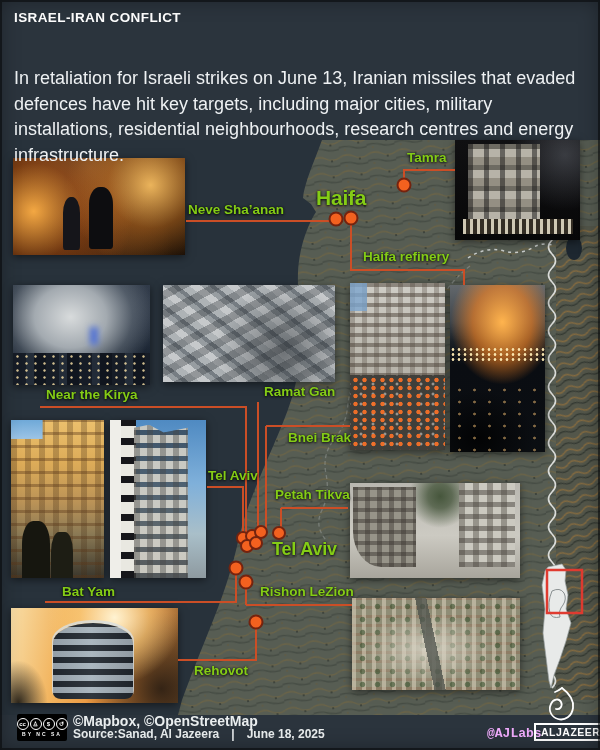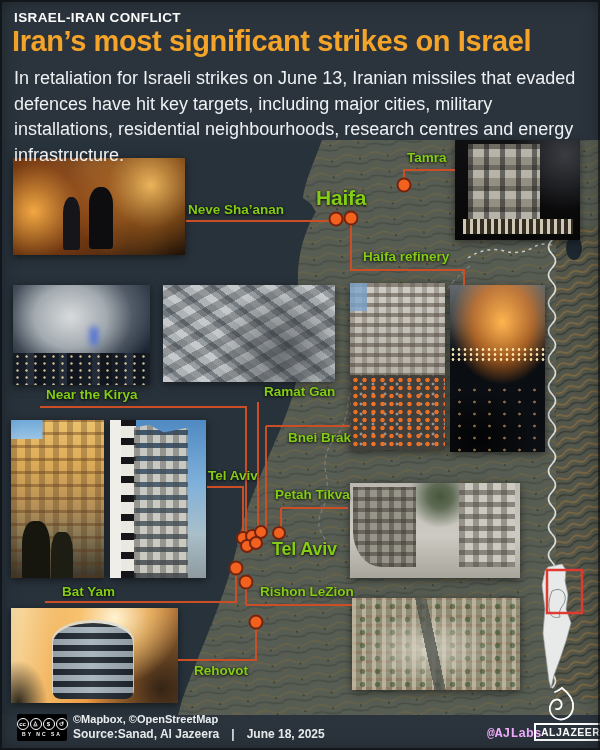--- a/index.html
+++ b/index.html
@@ -138,35 +138,34 @@
   #aj-logo{position:absolute;left:543px;top:686px;z-index:5;}
 
   
   .badge{position:absolute;left:17px;top:714px;width:50px;height:27px;background:#000;
     border-radius:2px;display:flex;flex-direction:column;align-items:center;justify-content:center;
     gap:1px;z-index:10;}
   .badge .ics{display:flex;gap:1px;}
   .badge .ic{width:10px;height:10px;border:1px solid #fff;border-radius:50%;color:#fff;
     font-size:6px;font-weight:700;display:flex;align-items:center;justify-content:center;line-height:1;}
   .badge .sub{color:#fff;font-size:5px;font-weight:700;letter-spacing:2px;}
-  .attr{position:absolute;left:73px;top:713px;font-size:11px;font-weight:700;color:#eaeeef;z-index:10;}
+  .attr{position:absolute;left:73px;top:713px;font-size:14px;font-weight:700;color:#eaeeef;z-index:10;}
   .srcrow{position:absolute;left:73px;top:727px;font-size:12px;font-weight:700;color:#eaeeef;
     display:flex;z-index:10;}
   .srcrow .pipe{margin:0 12px;}
   .credit{position:absolute;left:487px;top:726px;font-size:13px;font-weight:700;color:#f0abfc;z-index:10;font-family:Liberation Mono, monospace;}
   .brand{position:absolute;left:534px;top:723px;border:2px solid #fff;padding:1px 5px;
     font-size:10.5px;font-weight:700;color:#fff;letter-spacing:.5px;z-index:10;}
 </style>
 </head>
 <body>
 
 <div class="canvas">
 
   <div class="kicker">ISRAEL-IRAN CONFLICT</div>
-  <div class="title">Iran’s most significant strikes on Israel</div>
   <div class="desc">In retaliation for Israeli strikes on June 13, Iranian missiles that evaded defences have hit key targets, including major cities, military installations, residential neighbourhoods, research centres and energy infrastructure.</div>
 
   <svg id="map-svg" width="600" height="575" viewBox="0 0 600 575">
     <defs>
       <pattern id="terr" width="28" height="16" patternUnits="userSpaceOnUse" patternTransform="rotate(-6)">
         <rect width="28" height="16" fill="#575d53"></rect>
         <path d="M0,5 Q7,1 14,5 T28,5" fill="none" stroke="#7e6a3c" stroke-width="1.3" opacity=".5"></path>
         <path d="M-2,12 Q6,9 14,12 T30,12" fill="none" stroke="#454b44" stroke-width="1.6" opacity=".9"></path>
         <circle cx="20" cy="8" r="1.1" fill="#333a35" opacity=".9"></circle>
         <circle cx="6" cy="14" r=".8" fill="#6b5a35" opacity=".8"></circle>

